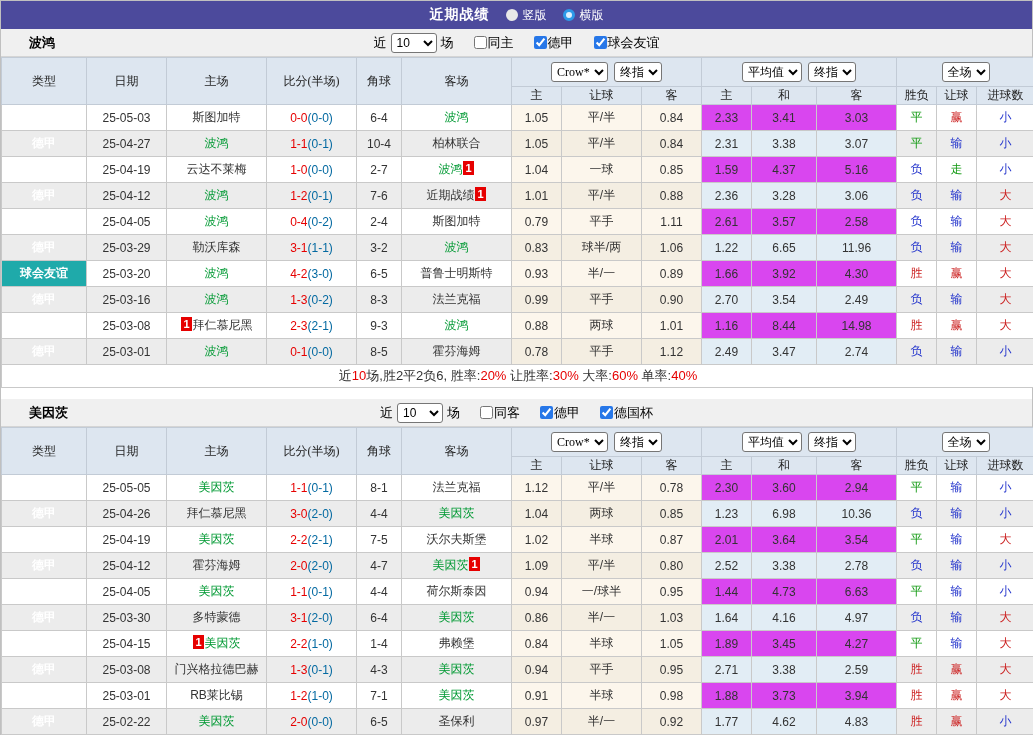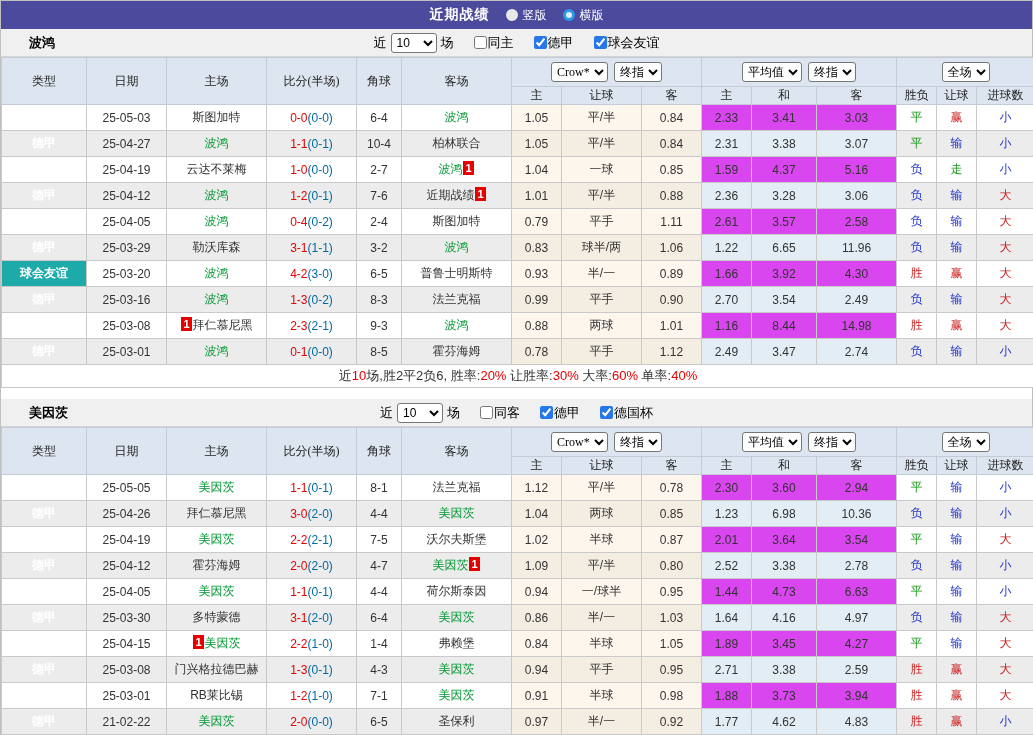--- a/index.html
+++ b/index.html
@@ -544,21 +544,21 @@
             <td class="c-cream">0.98</td>
             <td class="c-blue">1.88</td>
             <td class="c-blue">3.73</td>
             <td class="c-blue">3.94</td>
             <td class="c-res res-r">胜</td>
             <td class="c-res res-r">赢</td>
             <td class="c-res res-r">大</td>
           </tr>
           <tr class="even">
             <td class="c-type">德甲</td>
-            <td>21-02-22</td>
+            <td>25-02-22</td>
             <td><span class="tname green">美因茨</span></td>
             <td><span class="ft">2-0</span><span class="ht">(0-0)</span></td>
             <td>6-5</td>
             <td><span class="tname">圣保利</span></td>
             <td class="c-cream">0.97</td>
             <td class="c-cream">半/一</td>
             <td class="c-cream">0.92</td>
             <td class="c-blue">1.77</td>
             <td class="c-blue">4.62</td>
             <td class="c-blue">4.83</td>

